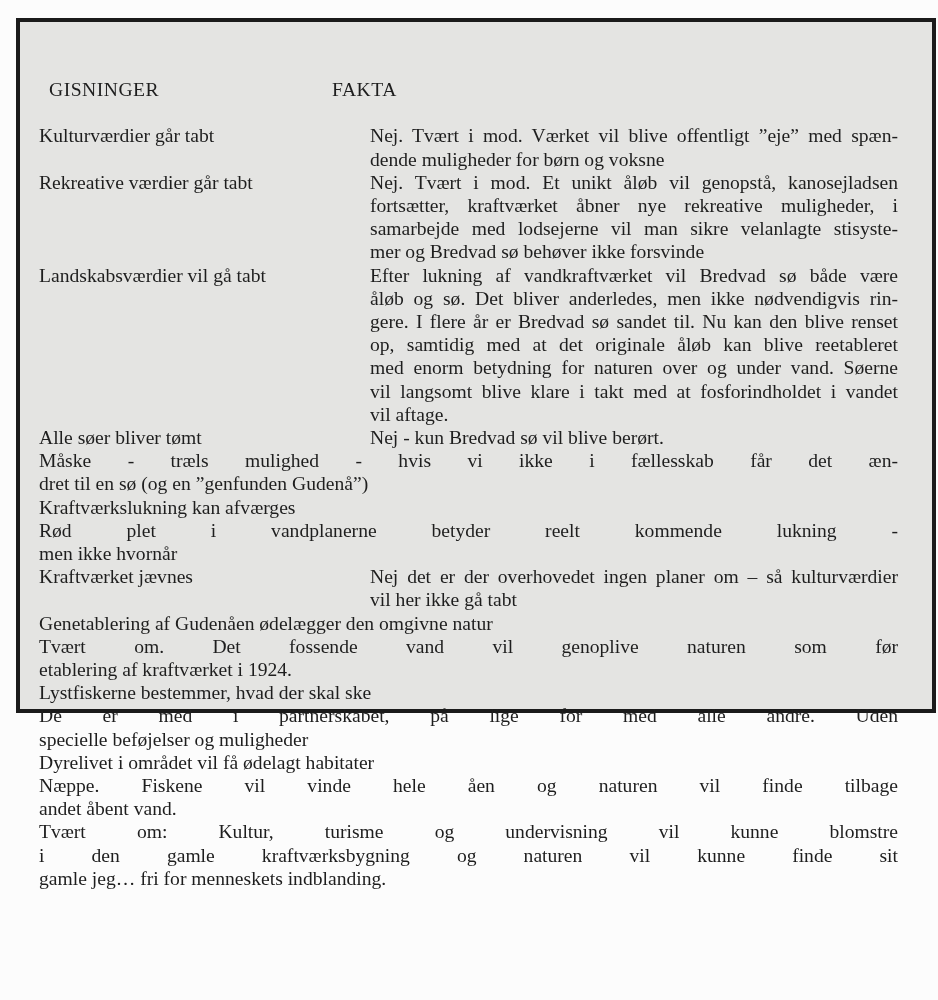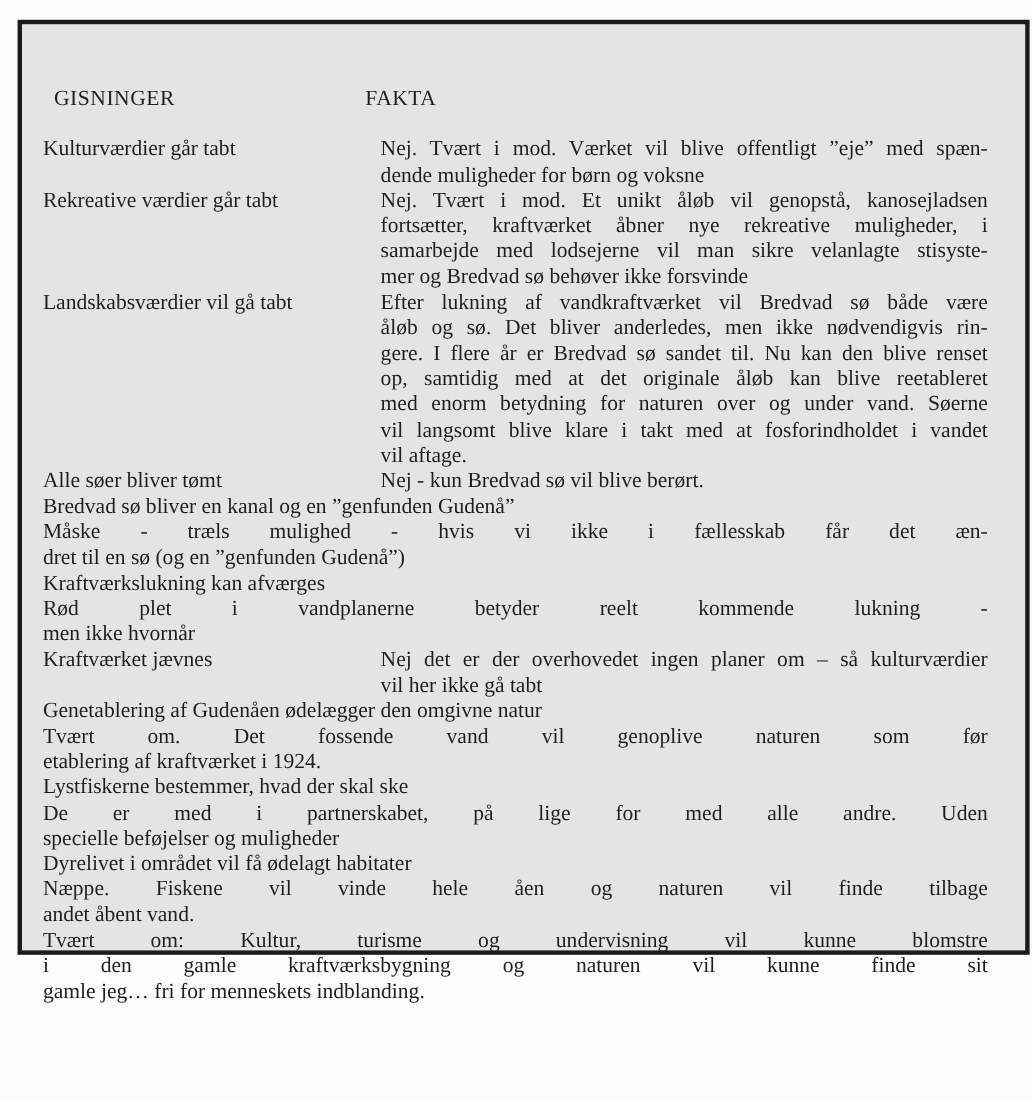--- a/index.html
+++ b/index.html
@@ -8,40 +8,40 @@
     width: 938px;
     height: 1000px;
     background: #fcfcfc;
     font-family: "Liberation Serif", serif;
   }
   .page {
     position: absolute;
     left: 16px;
     top: 18px;
     width: 920px;
-    height: 850px;
+    height: 695px;
     box-sizing: border-box;
     border: 4px solid #1b1b1b;
     background: #e4e4e2;
     padding: 56px 34px 0 19px;
     color: #1e1e1e;
     font-size: 19.6px;
     line-height: 23.2px;
   }
   .hdr { display: flex; margin-bottom: 23.2px; }
   .hdr .c1 {
     flex: 0 0 307px;
     box-sizing: border-box;
     padding-left: 10px;
     letter-spacing: 0.5px;
   }
   .hdr .c2 { position: relative; left: -14px; letter-spacing: 0.5px; text-align: right; }
   .row.inline { display: flex; }
   .row.inline .guess { flex: 0 0 307px; box-sizing: border-box; padding-right: 8px; }
-  .row.inline .fact { flex: 1 1 auto; min-width: 0; }
+  .row.inline .fact { flex: 1 1 auto; min-width: 0; margin-left: 24px; }
   .row.span .fact { }
   .fact .line:not(:last-child) {
     text-align: justify;
     text-align-last: justify;
     text-justify: inter-word;
   }
 </style>
 </head>
 <body>
 
@@ -83,21 +83,20 @@
   </div>
 
   <div class="row inline">
     <div class="guess">Alle søer bliver tømt</div>
     <div class="fact">
           <div class="line">Nej - kun Bredvad sø vil blive berørt.</div>
         </div>
   </div>
 
   <div class="row span">
-    <div class="guess">Bredvad sø bliver en kanal og en ”genfunden Gudenå”</div>
     <div class="fact">
           <div class="line">Måske - træls mulighed - hvis vi ikke i fællesskab får det æn-</div>
           <div class="line">dret til en sø  (og en ”genfunden Gudenå”)</div>
         </div>
   </div>
 
   <div class="row span">
     <div class="guess">Kraftværkslukning kan afværges</div>
     <div class="fact">
           <div class="line">Rød plet i vandplanerne betyder reelt kommende lukning -</div>

